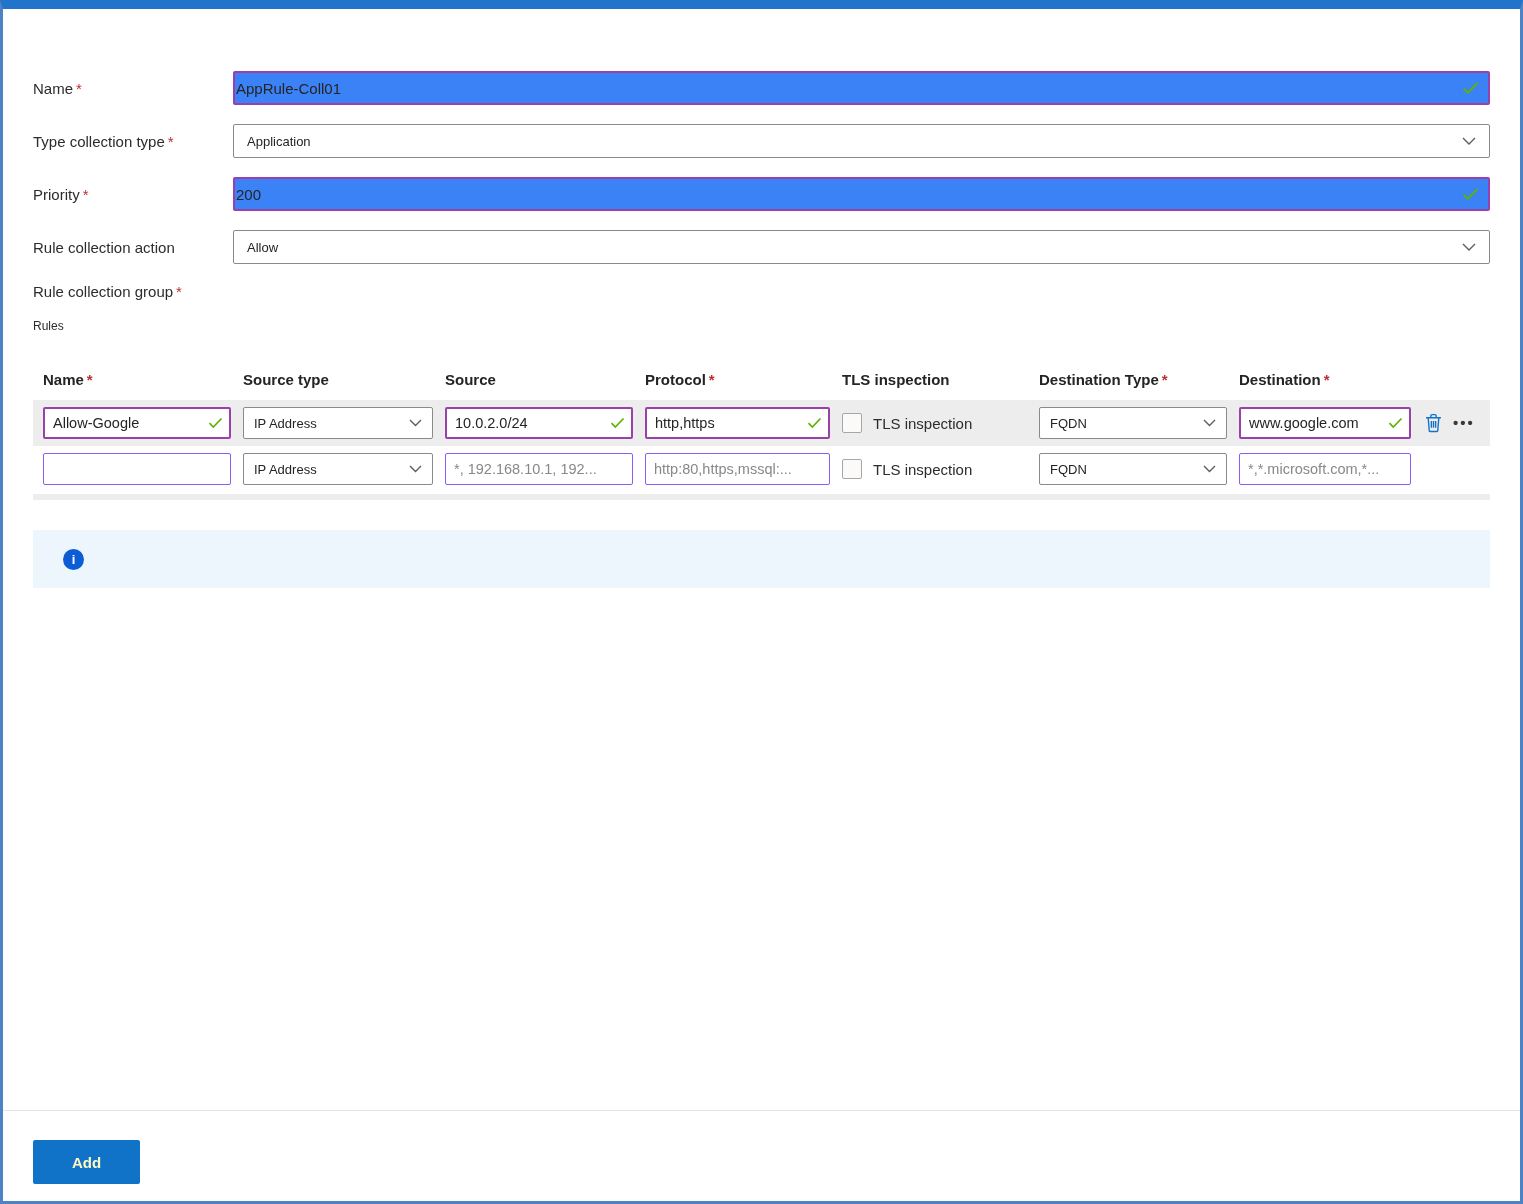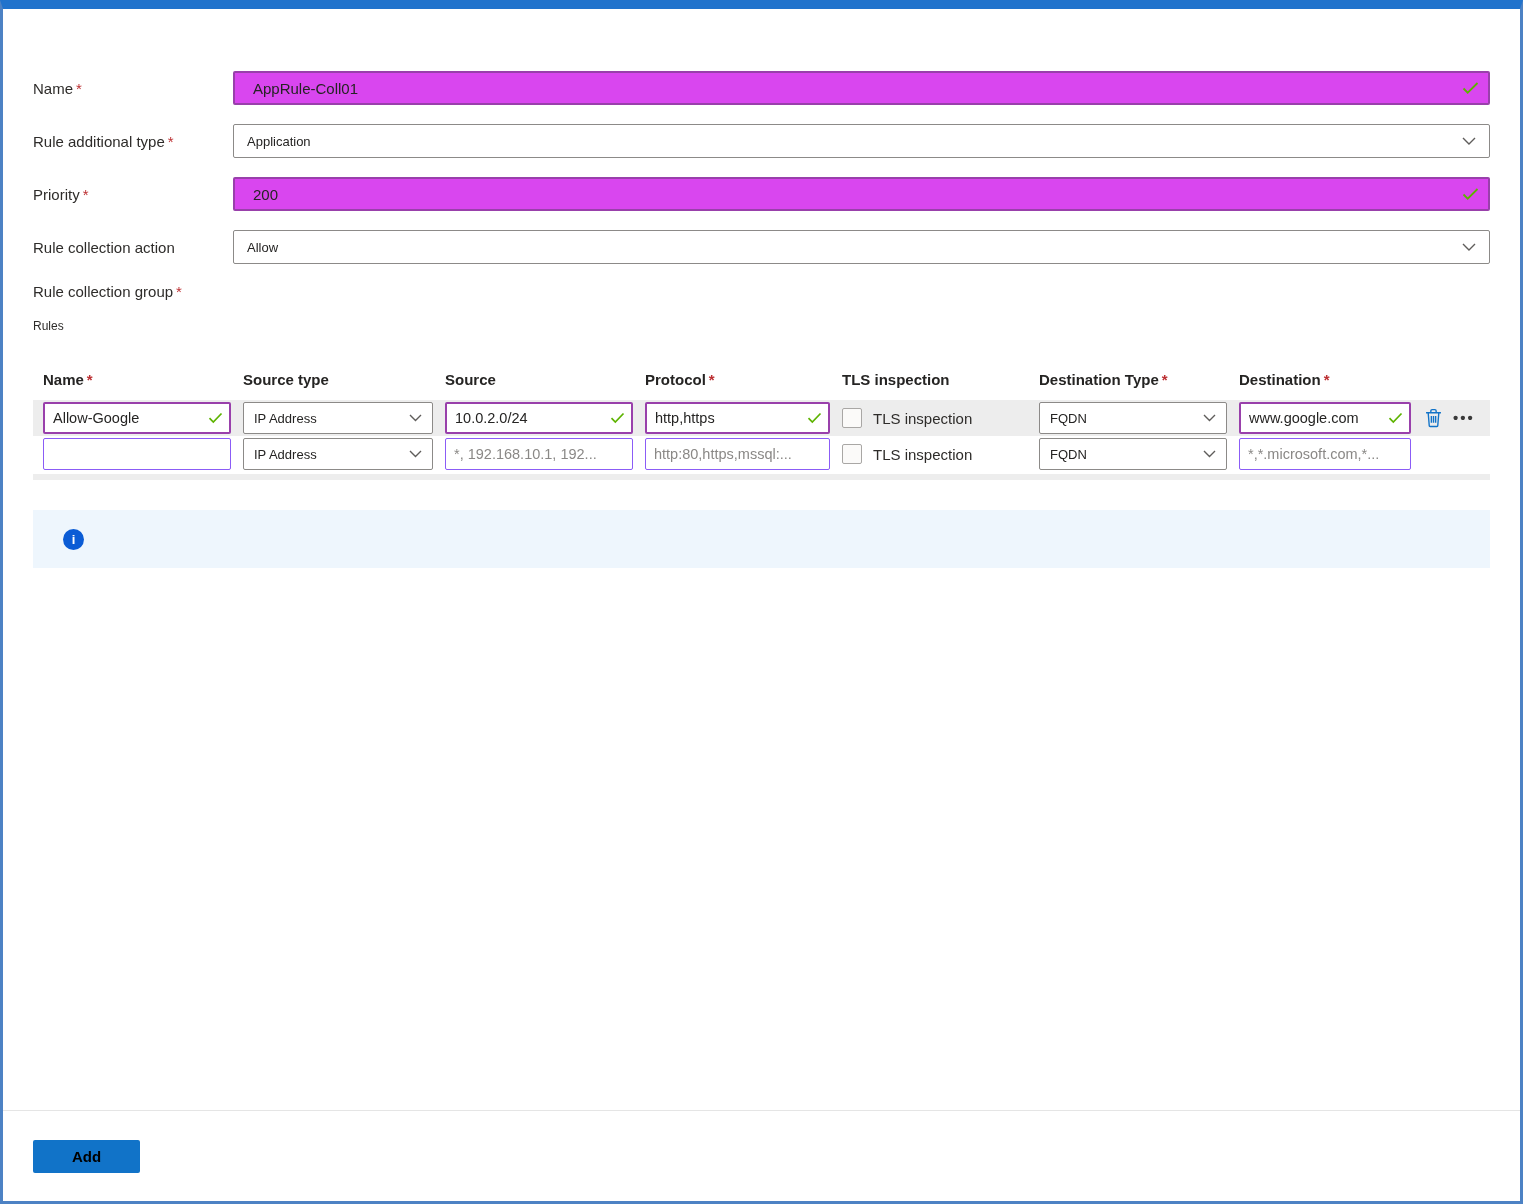--- a/index.html
+++ b/index.html
@@ -42,26 +42,26 @@
   
   .form { margin-top: 62px; }
   .form-row { display: flex; align-items: center; margin-bottom: 19px; }
   .form-label { width: 200px; flex: none; font-size: 15px; color: #2e2c2a; }
   .req { color: #bc2f32; margin-left: 3px; }
   .input-wrap { position: relative; flex: 1; height: 34px; }
   .input-wrap input {
     width: 100%; height: 100%;
     border: 2px solid #9940ab;
     border-radius: 2px;
-    padding: 0 36px 0 18px;
+    padding: 0 36px 0 1px;
     font-size: 15px;
     color: #252423;
     font-family: inherit;
     outline: none;
-    background: #d946ef;
+    background: #3b82f6;
   }
   .check-icon {
     position: absolute; right: 11px; top: 50%;
     transform: translateY(-50%);
     line-height: 0;
   }
   .select {
     flex: 1; height: 34px;
     border: 1px solid #8c8a88;
     border-radius: 2px;
@@ -77,21 +77,21 @@
   .rules-table { margin-top: 38px; }
   .rt-grid {
     display: grid;
     grid-template-columns: 188px 190px 188px 185px 185px 188px 172px 1fr;
     column-gap: 12px;
     align-items: center;
     padding: 0 10px;
   }
   .rt-header { margin-bottom: 12px; }
   .rt-header .hcell { font-size: 15px; font-weight: 700; color: #252423; white-space: nowrap; }
-  .rt-row { height: 36px; }
+  .rt-row { height: 46px; }
   .rt-row.alt { background: #ededed; }
   .rt-bottomstrip { height: 6px; background: #ededed; margin-top: 2px; }
   .cell { position: relative; }
   .rt-input {
     width: 100%; height: 32px;
     border-radius: 2px;
     font-size: 14.5px;
     color: #252423;
     font-family: inherit;
     outline: none;
@@ -138,25 +138,25 @@
   
   .footer {
     position: absolute;
     left: 0; right: 0; bottom: 0;
     height: 91px;
     border-top: 1px solid #e5e5e5;
     background: #fff;
   }
   .add-btn {
     margin: 29px 0 0 30px;
-    width: 107px; height: 33px;
+    width: 107px; height: 44px;
     background: #1173c8;
     border: none;
     border-radius: 2px;
-    color: #000000;
+    color: #fef9c3;
     font-size: 15px;
     font-weight: 700;
     font-family: inherit;
     cursor: pointer;
   }
 </style>
 </head>
 <body>
 
 <div class="dialog">
@@ -168,21 +168,21 @@
       <div class="form-label"><span>Name</span><span class="req">*</span></div>
       <div class="input-wrap">
         <input type="text" value="AppRule-Coll01" style="">
         <span class="check-icon"><svg width="17" height="13" viewBox="0 0 17 13">
               <path d="M1.5 7l4.2 4.2L15.5 1.5" stroke="#5db300" stroke-width="1.8" fill="none"></path>
             </svg></span>
       </div>
     </div>
 
     <div class="form-row">
-      <div class="form-label"><span>Rule additional type</span><span class="req">*</span></div>
+      <div class="form-label"><span>Type collection type</span><span class="req">*</span></div>
       <div class="select">
         <span>Application</span>
         <span class="chevron"><svg width="14" height="8" viewBox="0 0 14 8">
               <path d="M1 1l6 6 6-6" stroke="#5f5d5b" stroke-width="1.4" fill="none"></path>
             </svg></span>
       </div>
     </div>
 
     <div class="form-row">
       <div class="form-label"><span>Priority</span><span class="req">*</span></div>

